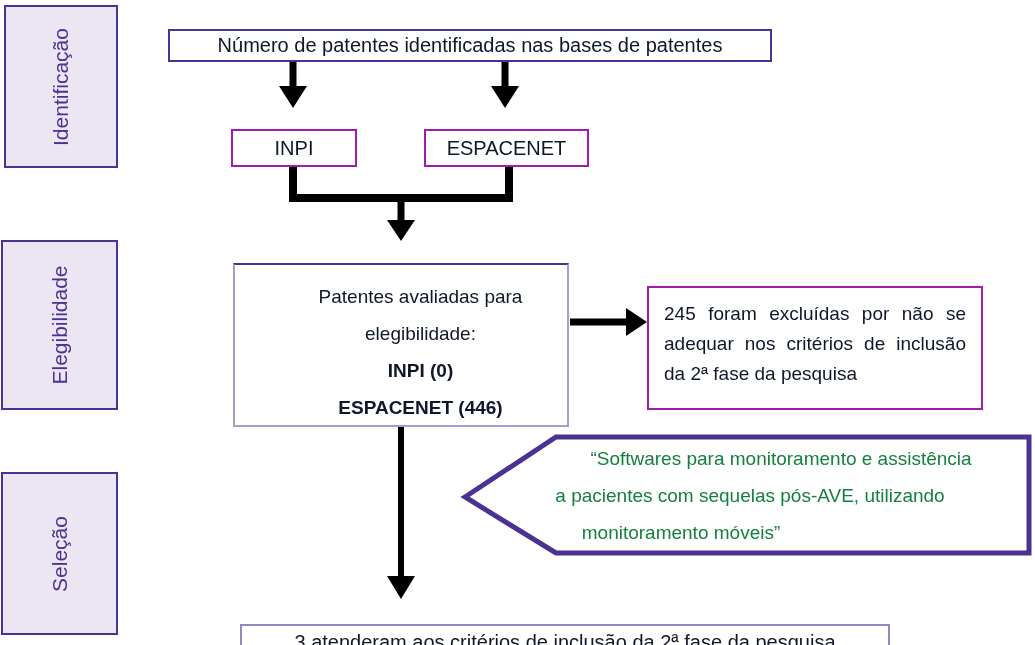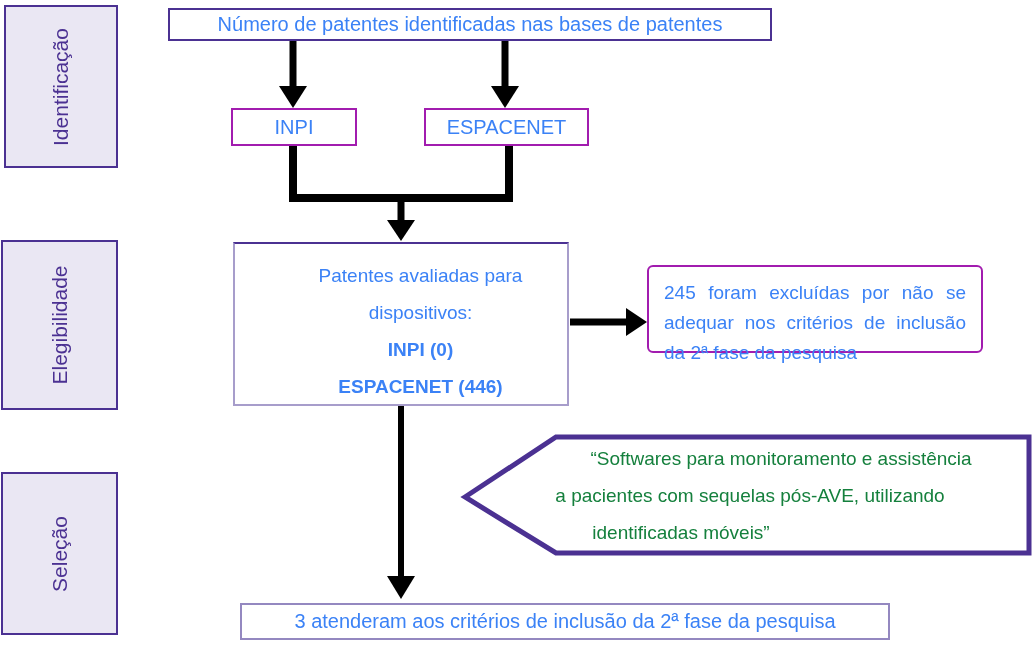--- a/index.html
+++ b/index.html
@@ -35,25 +35,26 @@
     transform: rotate(-90deg);
     white-space: nowrap;
     color: #4B3192;
     font-size: 21px;
   }
   
   .flow-box {
     position: absolute;
     background: #ffffff;
     box-sizing: border-box;
-    color: #3b82f6;
+    color: #0f172a;
     display: flex;
     align-items: center;
     justify-content: center;
     text-align: center;
+    margin-top: 21px;
   }
   .border-dark  { border: 2px solid #4B3192; }
   .border-light { border: 2px solid #a21caf; }
   .border-mid   { border: 2px solid #9488C0; }
   .fs20 { font-size: 20px; }
   .fs19 { font-size: 19px; }
   .eligibility-box {
     flex-direction: column;
     justify-content: flex-start;
     padding-top: 13px;
@@ -131,30 +132,30 @@
 
   <div class="flow-box border-light fs20" style="left:231px; top:108px; width:126px; height:38px;">
     <span>INPI</span>
   </div>
   <div class="flow-box border-light fs20" style="left:424px; top:108px; width:165px; height:38px;">
     <span>ESPACENET</span>
   </div>
 
   <div class="flow-box eligibility-box fs19" style="left:233px; top:242px; width:336px; height:164px;">
     <div>Patentes avaliadas para</div>
-    <div>dispositivos:</div>
+    <div>elegibilidade:</div>
     <div class="bold">INPI (0)</div>
     <div class="bold">ESPACENET (446)</div>
   </div>
 
-  <div class="flow-box border-light excluded-box fs19" style="left:647px; top:265px; width:336px; height:88px;border-radius:6px;">
+  <div class="flow-box border-light excluded-box fs19" style="left:647px; top:265px; width:336px; height:124px;">
     <span>245 foram excluídas por não se adequar nos critérios de inclusão da 2ª fase da pesquisa</span>
   </div>
 
   <div class="callout-line" style="left:546px; top:448px; width:470px;">“Softwares para monitoramento e assistência</div>
   <div class="callout-line" style="left:490px; top:485px; width:520px;">a pacientes com sequelas pós-AVE, utilizando</div>
-  <div class="callout-line" style="left:556px; top:522px; width:250px;">identificadas móveis”</div>
+  <div class="callout-line" style="left:556px; top:522px; width:250px;">monitoramento móveis”</div>
 
   <div class="flow-box border-mid fs20" style="left:240px; top:603px; width:650px; height:37px;">
     <span>3 atenderam aos critérios de inclusão da 2ª fase da pesquisa</span>
   </div>
 
 </div>
 
 </body></html>

